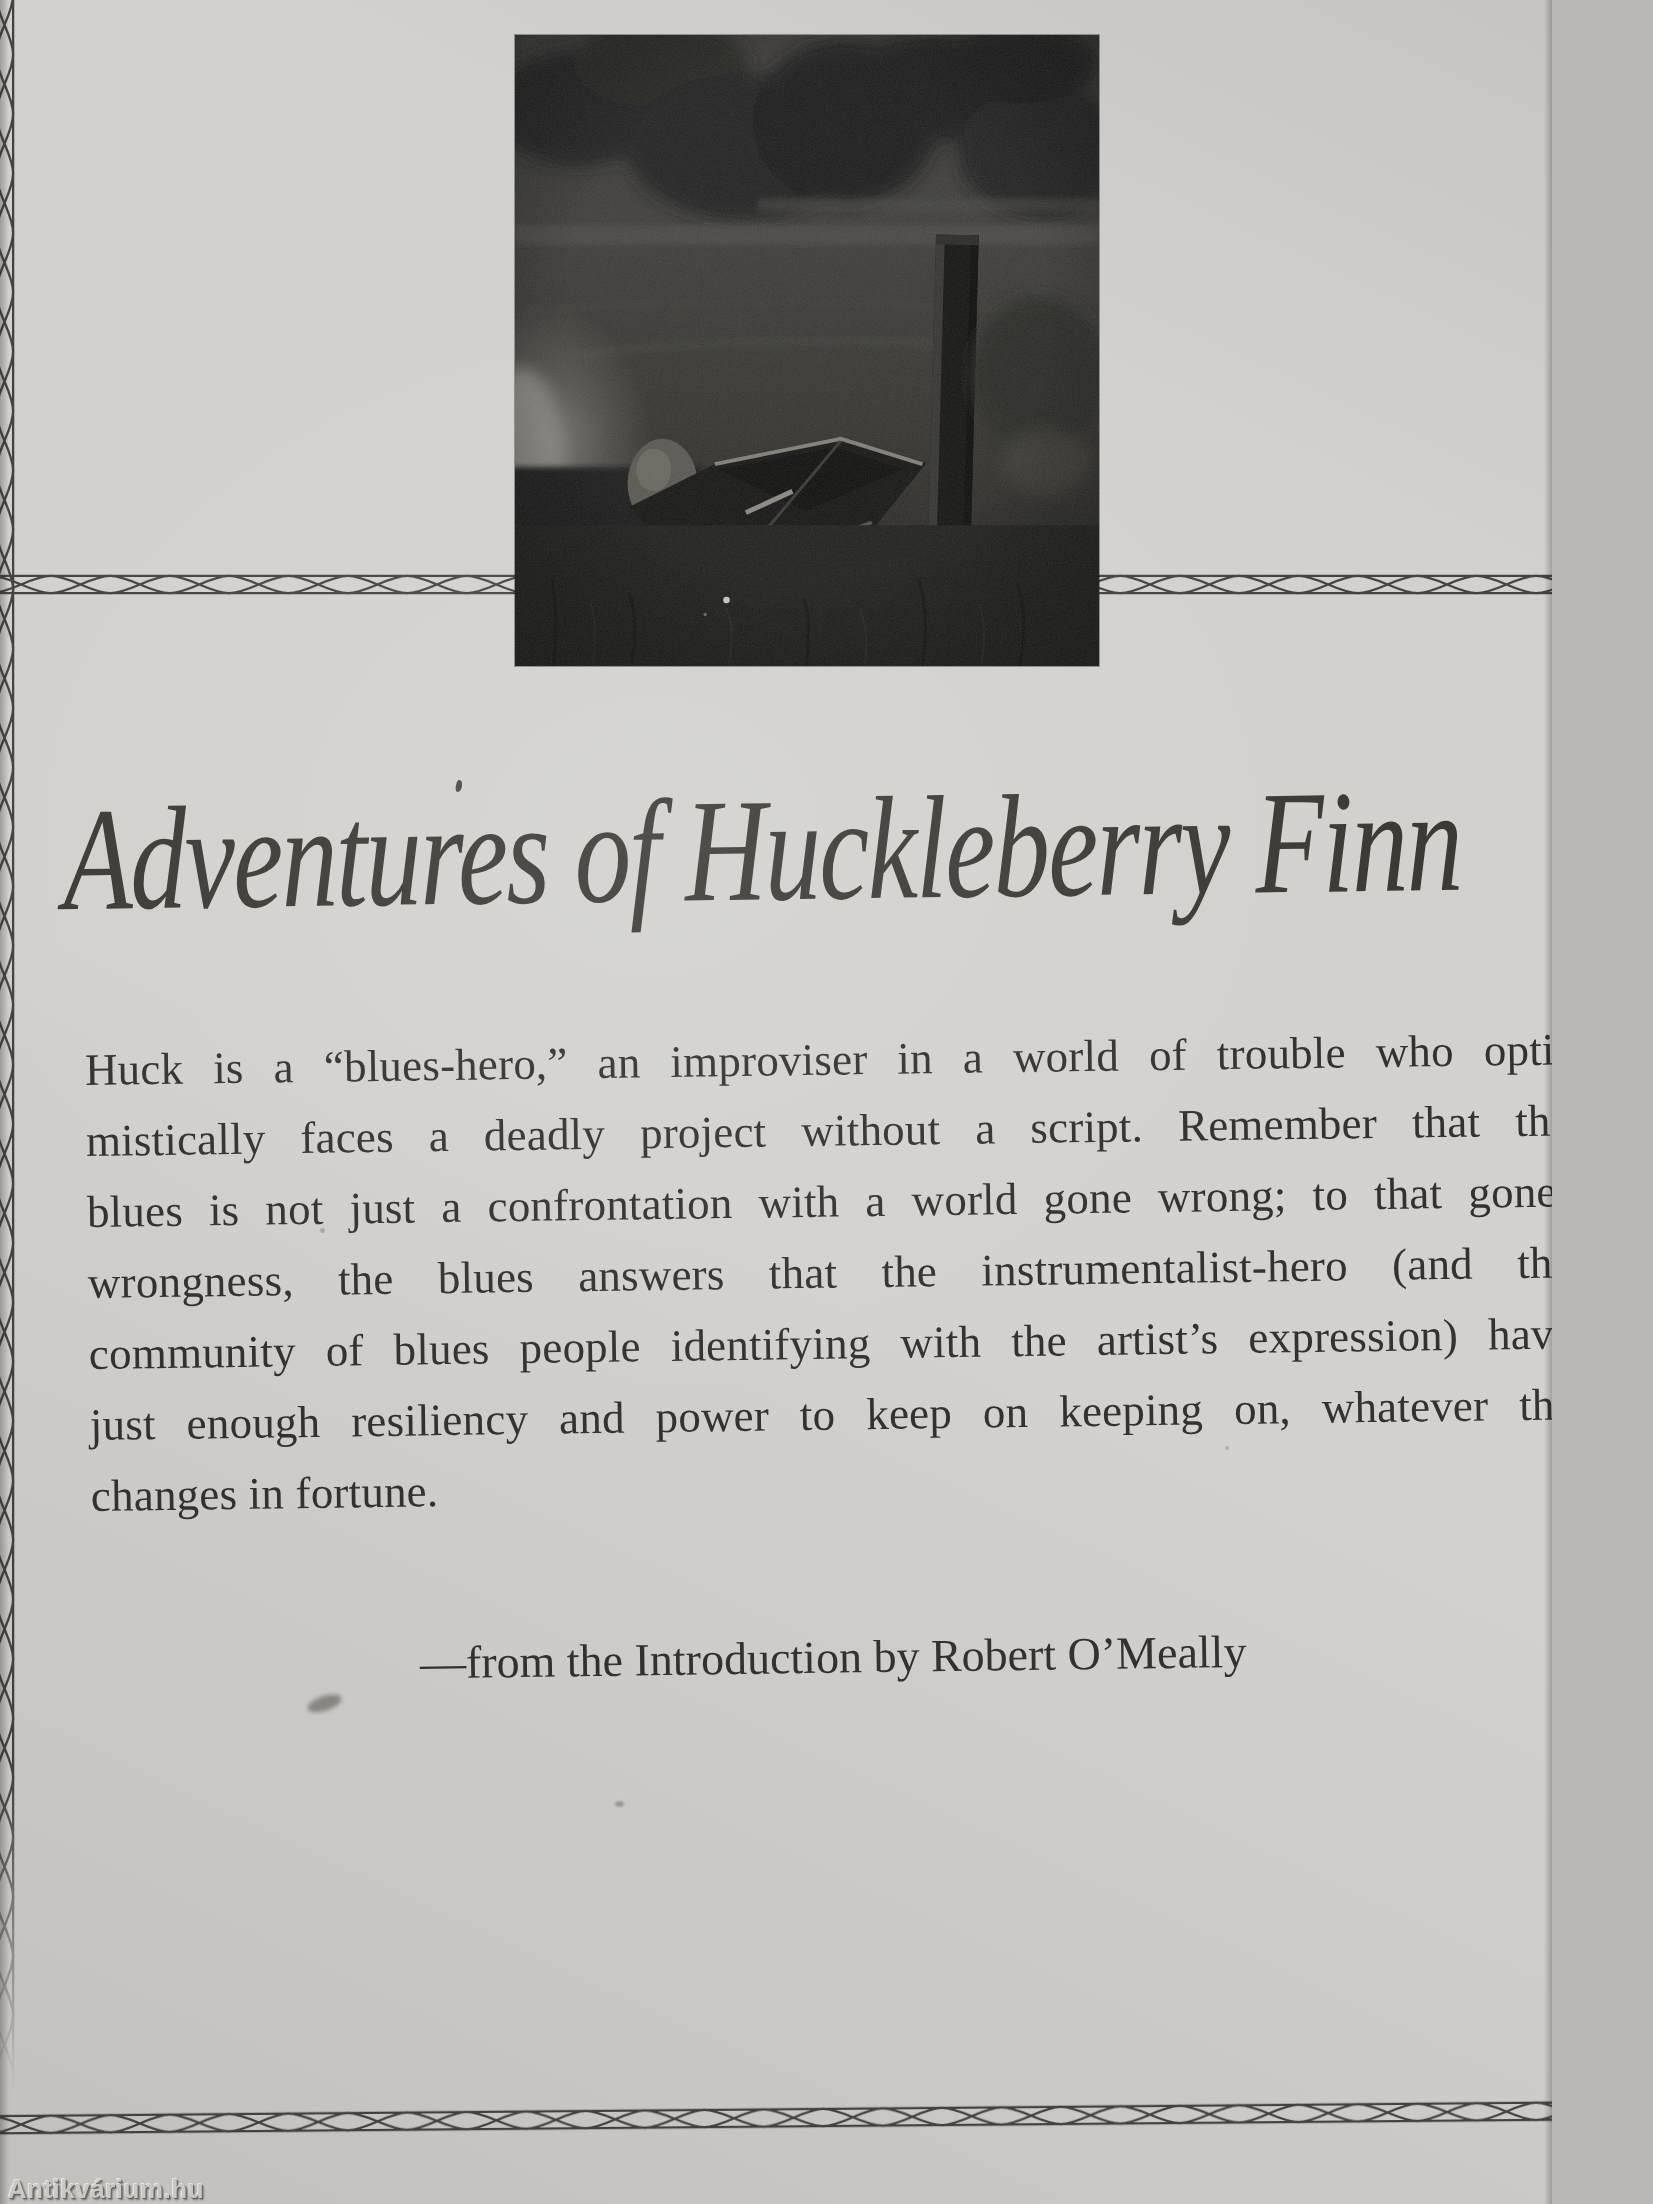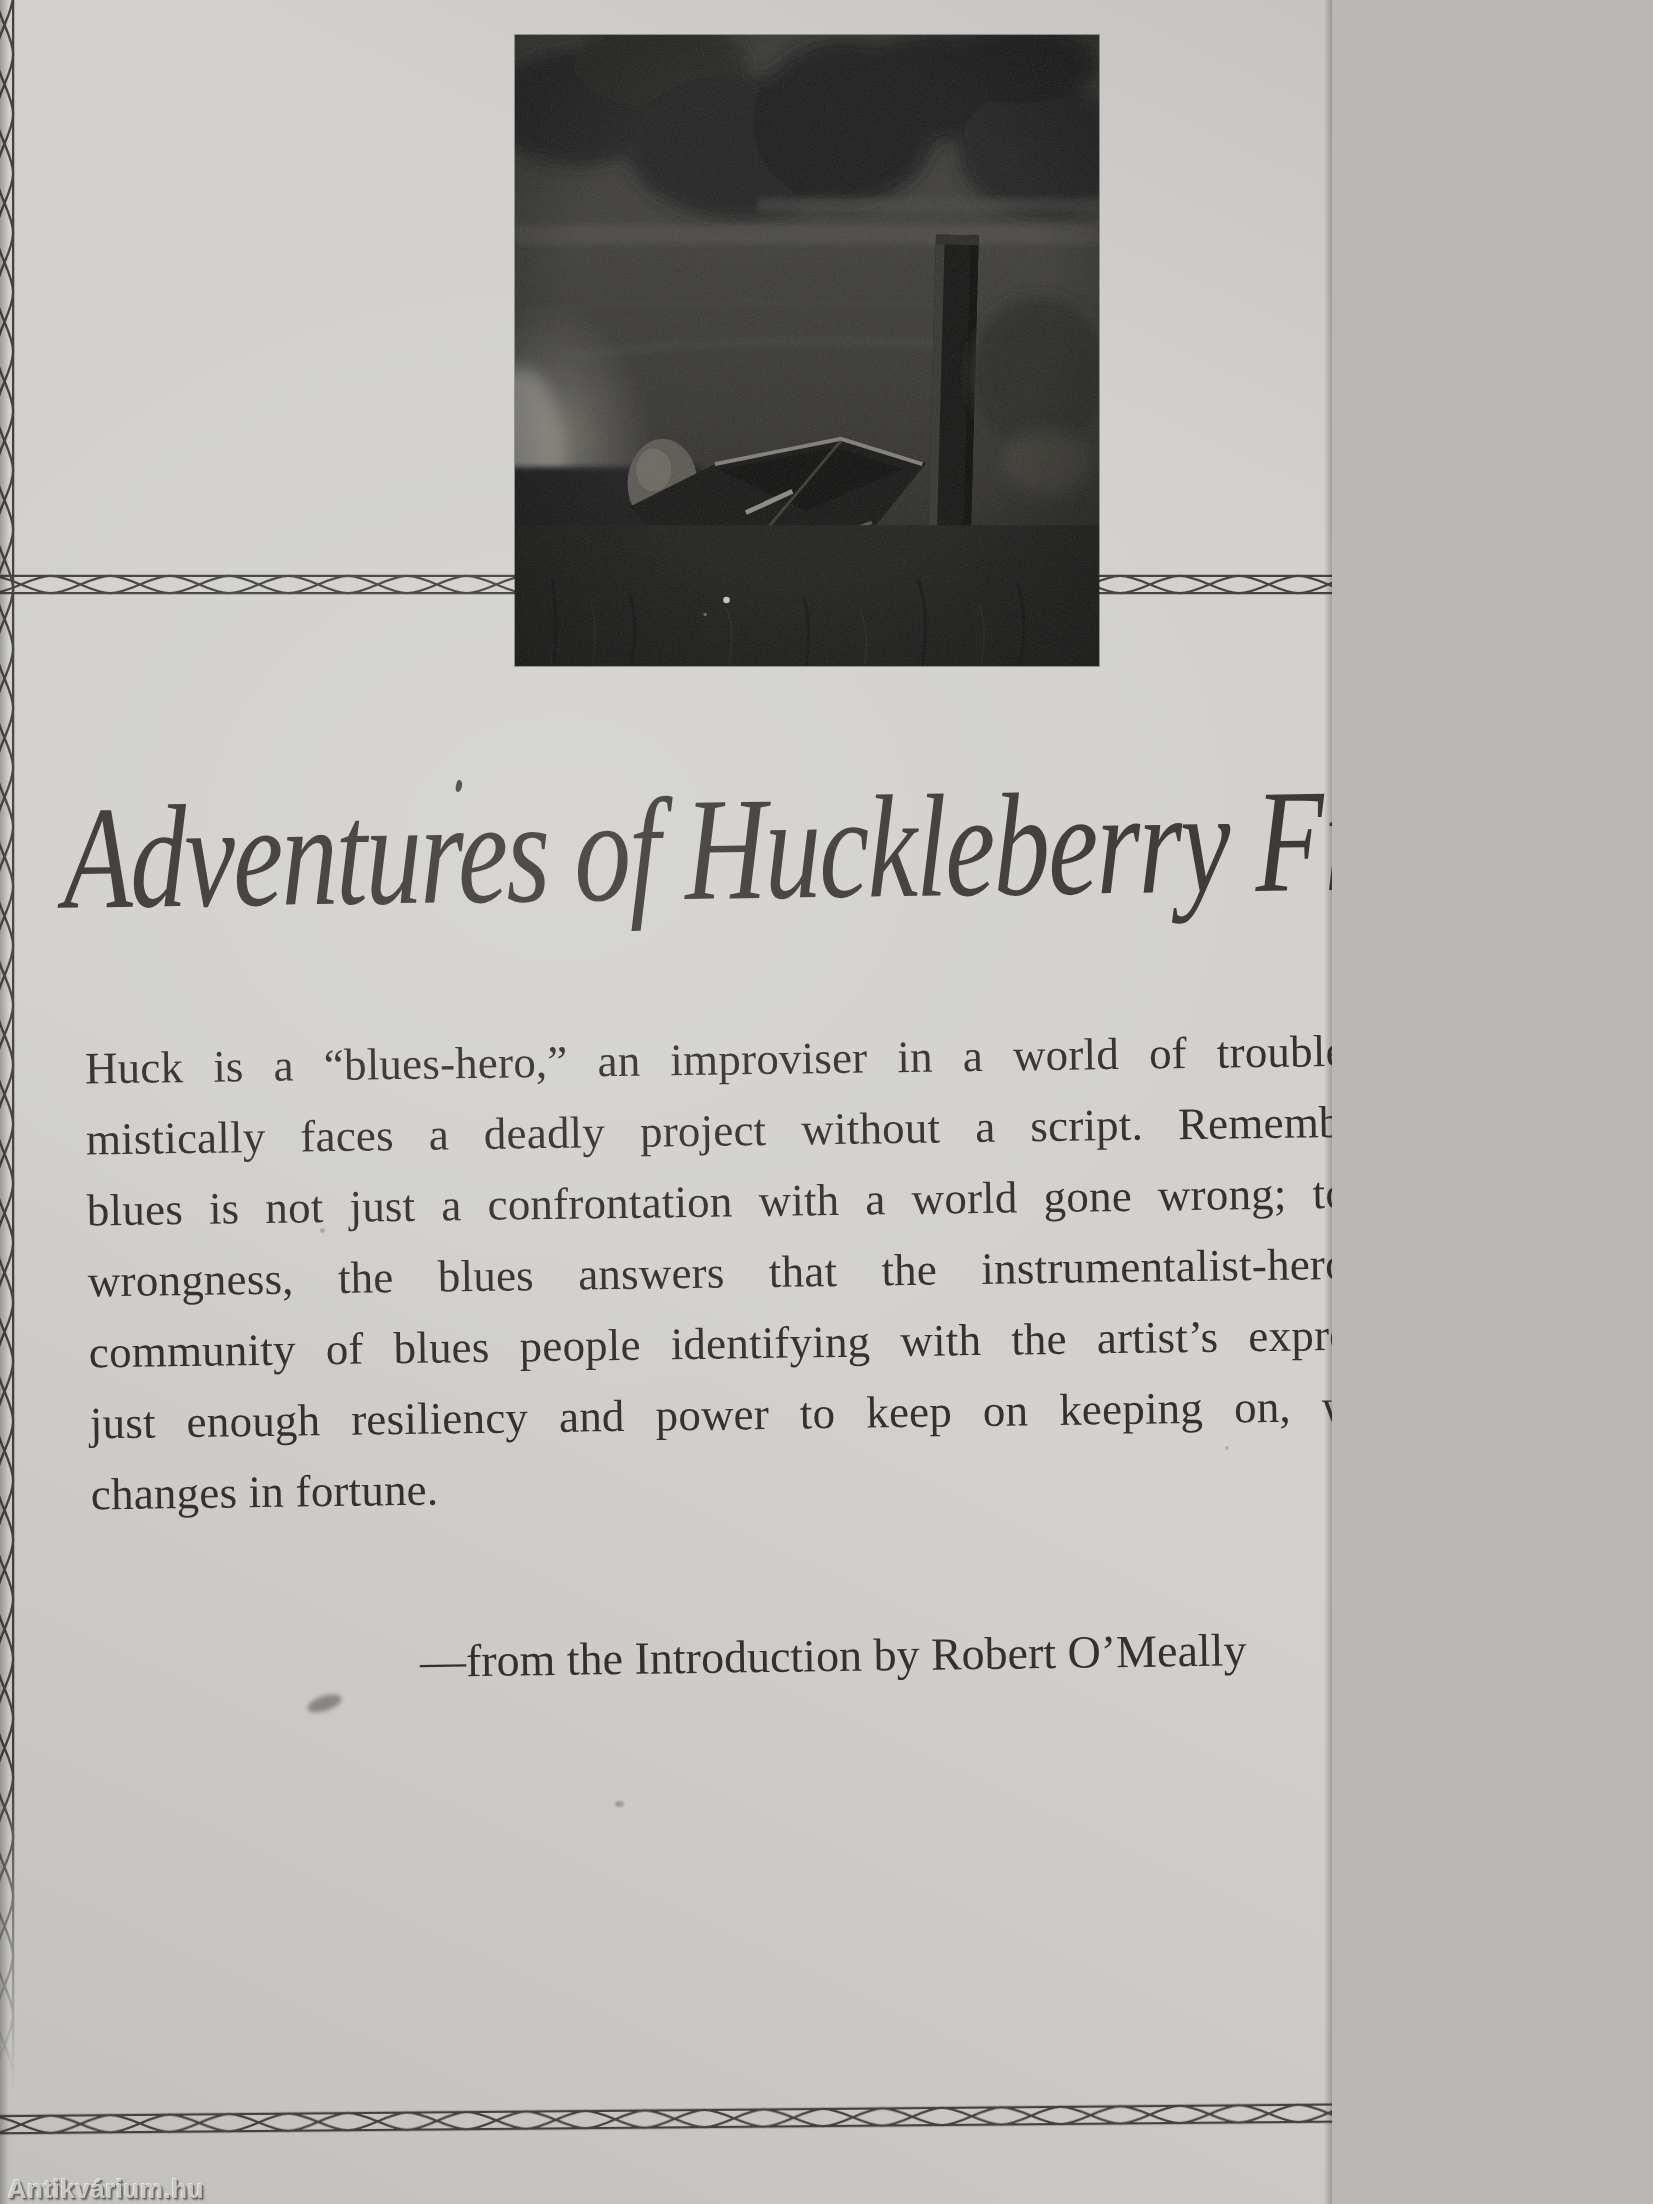--- a/index.html
+++ b/index.html
@@ -1,21 +1,22 @@
 <!DOCTYPE html>
 <html><head>
 <meta charset="utf-8">
 <style>
   html,body{margin:0;padding:0;background:#b9b8b5;}
   .page{
     position:relative;
-    width:1332px;height:2205px;
+    width:1512px;height:2205px;
     background:#d2d1ce;
     overflow:hidden;
     font-family:"Liberation Serif", serif;
+    padding-left:40px;
   }
   
   .sheen{position:absolute;inset:0;pointer-events:none;
     background:
       radial-gradient(1067px 873px at 42% 38%, rgba(255,255,255,0.10), rgba(255,255,255,0) 70%),
       linear-gradient(205deg, rgba(0,0,0,0) 55%, rgba(30,28,26,0.09) 100%),
       linear-gradient(25deg, rgba(0,0,0,0) 80%, rgba(30,28,26,0.07) 100%);
   }
   .edge-left{position:absolute;left:0;top:0;width:8.7px;height:100%;
     background:linear-gradient(90deg, rgba(35,33,31,0.30), rgba(35,33,31,0));}

